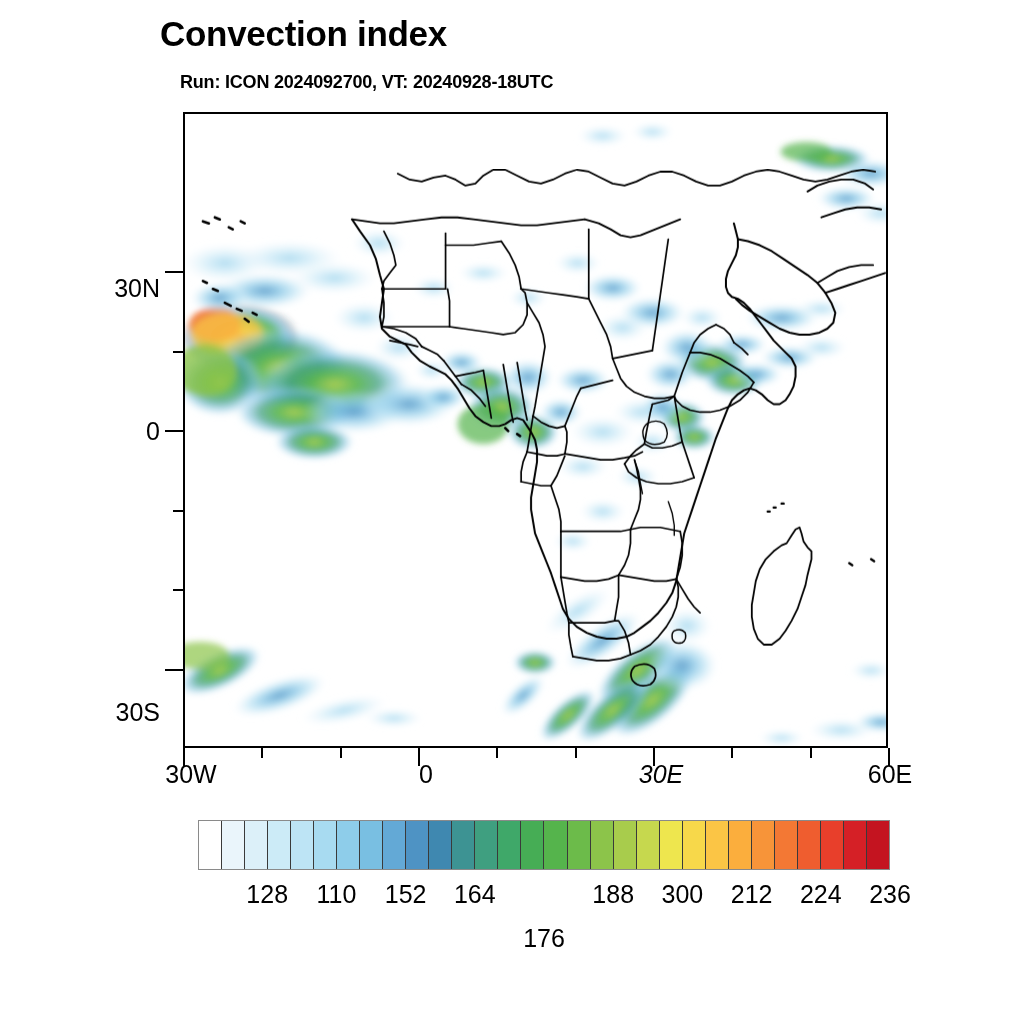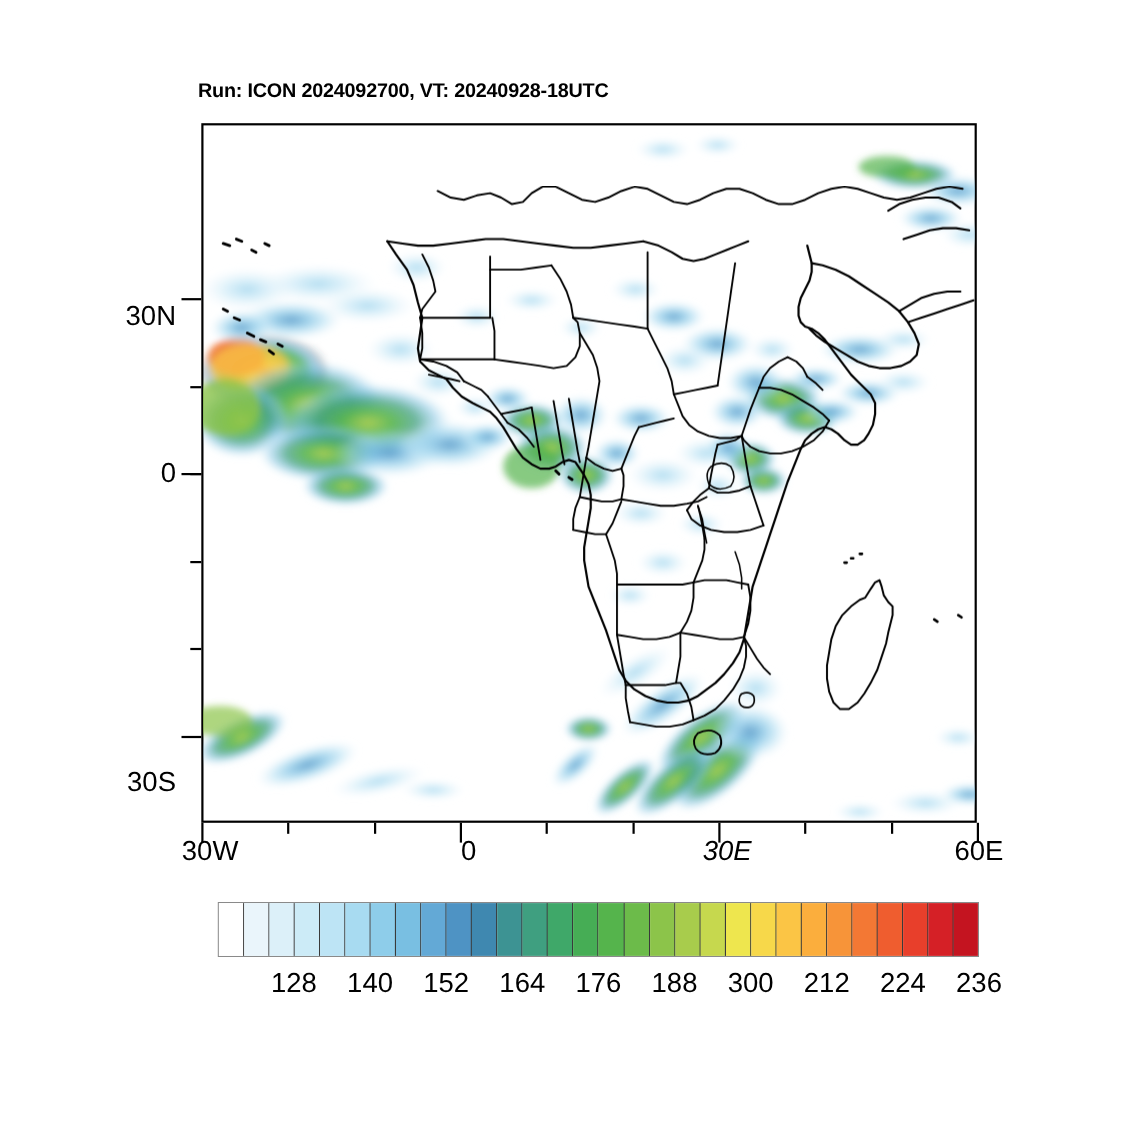--- a/index.html
+++ b/index.html
@@ -61,20 +61,21 @@
     position:absolute;top:0;
     font-size:25px;
     transform:translateX(-50%);white-space:nowrap;
   }
 </style>
 </head>
 <body>
 
 <div id="page">
 
+  <div class="title">Convection index</div>
   <div class="subtitle">Run: ICON 2024092700,  VT: 20240928-18UTC</div>
 
   <div class="map-frame">
     <svg class="map-svg" viewBox="0 0 705 636" preserveAspectRatio="none">
       <defs>
 
         <radialGradient id="gW" cx="50%" cy="50%" r="50%">
           <stop offset="0%" stop-color="#f79439" stop-opacity="1"></stop>
           <stop offset="22%" stop-color="#eee64e" stop-opacity=".95"></stop>
           <stop offset="42%" stop-color="#8cc44a" stop-opacity=".92"></stop>
@@ -426,24 +427,24 @@
       <div class="cell" style="background: rgb(251, 174, 61);"></div>
       <div class="cell" style="background: rgb(247, 148, 57);"></div>
       <div class="cell" style="background: rgb(243, 120, 52);"></div>
       <div class="cell" style="background: rgb(239, 93, 47);"></div>
       <div class="cell" style="background: rgb(232, 63, 43);"></div>
       <div class="cell" style="background: rgb(213, 32, 38);"></div>
       <div class="cell" style="background: rgb(196, 20, 32);"></div>
     </div>
   <div class="cbar-labels" id="colorbar-labels">
       <span style="left: 267.2px;">128</span>
-      <span style="left: 336.4px;">140</span>
+      <span style="left: 336.4px;">110</span>
       <span style="left: 405.6px;">152</span>
       <span style="left: 474.8px;">164</span>
-      <span style="left: 544px;">176</span>
+      <span style="left: 544px; margin-top: 44px;">176</span>
       <span style="left: 613.2px;">188</span>
       <span style="left: 682.4px;">300</span>
       <span style="left: 751.6px;">212</span>
       <span style="left: 820.8px;">224</span>
       <span style="left: 890px;">236</span>
     </div>
 
 </div>
 
 </body></html>

